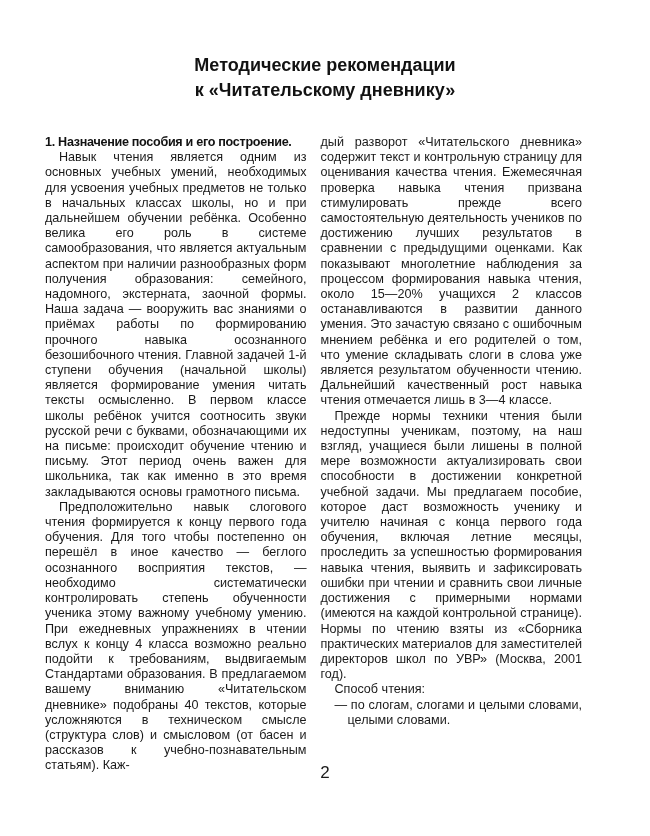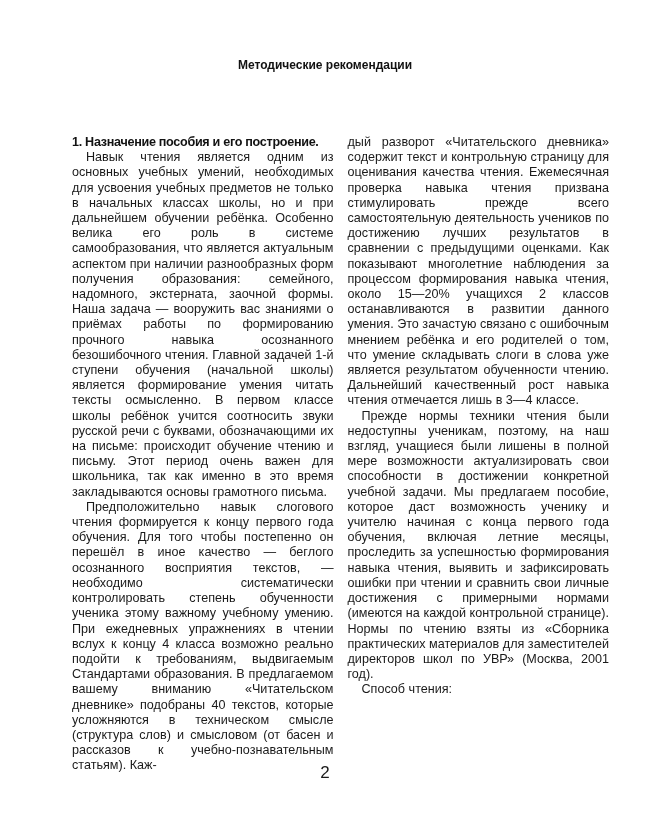--- a/index.html
+++ b/index.html
@@ -13,29 +13,29 @@
     position: relative;
     width: 650px; height: 836px;
     background: #ffffff;
     overflow: hidden;
   }
   .title {
     position: absolute;
     top: 53px; left: 0; width: 650px;
     margin: 0;
     text-align: center;
-    font-size: 12px;
+    font-size: 18px;
     line-height: 25px;
     font-weight: 700;
     color: #121212;
   }
   .title-line { display: block; }
   .columns {
     position: absolute;
-    top: 135px; left: 72px;
+    top: 135px; left: 45px;
     width: 537px;
     display: flex;
     gap: 14px;
   }
   .col {
     flex: 1;
     min-width: 0;
     text-align: justify;
     font-size: 12.6px;
     line-height: 15.2px;
@@ -60,33 +60,35 @@
     color: #1a1a1a;
   }
 </style>
 </head>
 <body>
 
 <div class="page">
 
   <h1 class="title">
     <span class="title-line">Методические рекомендации</span>
+    <span class="title-line">к «Читательскому дневнику»</span>
   </h1>
 
   <div class="columns">
 
     <div class="col">
       <p class="heading">1. Назначение пособия и его построение.</p>
       <p>Навык чтения является одним из основных учебных умений, необходимых для усвоения учебных предметов не только в начальных классах школы, но и при дальнейшем обучении ребёнка. Особенно велика его роль в системе самообразования, что является актуальным аспектом при наличии разнообразных форм получения образования: семейного, надомного, экстерната, заочной формы. Наша задача — вооружить вас знаниями о приёмах работы по формированию прочного навыка осознанного безошибочного чтения. Главной задачей 1-й ступени обучения (начальной школы) является формирование умения читать тексты осмысленно. В первом классе школы ребёнок учится соотносить звуки русской речи с буквами, обозначающими их на письме: происходит обучение чтению и письму. Этот период очень важен для школьника, так как именно в это время закладываются основы грамотного письма.</p>
       <p>Предположительно навык слогового чтения формируется к концу первого года обучения. Для того чтобы постепенно он перешёл в иное качество — беглого осознанного восприятия текстов, — необходимо систематически контролировать степень обученности ученика этому важному учебному умению. При ежедневных упражнениях в чтении вслух к концу 4 класса возможно реально подойти к требованиям, выдвигаемым Стандартами образования. В предлагаемом вашему вниманию «Читательском дневнике» подобраны 40 текстов, которые усложняются в техническом смысле (структура слов) и смысловом (от басен и рассказов к учебно-познавательным статьям). Каж-</p>
     </div>
 
     <div class="col">
       <p class="no-indent">дый разворот «Читательского дневника» содержит текст и контрольную страницу для оценивания качества чтения. Ежемесячная проверка навыка чтения призвана стимулировать прежде всего самостоятельную деятельность учеников по достижению лучших результатов в сравнении с предыдущими оценками. Как показывают многолетние наблюдения за процессом формирования навыка чтения, около 15—20% учащихся 2 классов останавливаются в развитии данного умения. Это зачастую связано с ошибочным мнением ребёнка и его родителей о том, что умение складывать слоги в слова уже является результатом обученности чтению. Дальнейший качественный рост навыка чтения отмечается лишь в 3—4 классе.</p>
       <p>Прежде нормы техники чтения были недоступны ученикам, поэтому, на наш взгляд, учащиеся были лишены в полной мере возможности актуализировать свои способности в достижении конкретной учебной задачи. Мы предлагаем пособие, которое даст возможность ученику и учителю начиная с конца первого года обучения, включая летние месяцы, проследить за успешностью формирования навыка чтения, выявить и зафиксировать ошибки при чтении и сравнить свои личные достижения с примерными нормами (имеются на каждой контрольной странице). Нормы по чтению взяты из «Сборника практических материалов для заместителей директоров школ по УВР» (Москва, 2001 год).</p>
       <p class="subheading">Способ чтения:</p>
+      <p class="list-item">— по слогам, слогами и целыми словами, целыми словами.</p>
     </div>
 
   </div>
 
   <div class="page-number">2</div>
 
 </div>
 
 </body></html>

